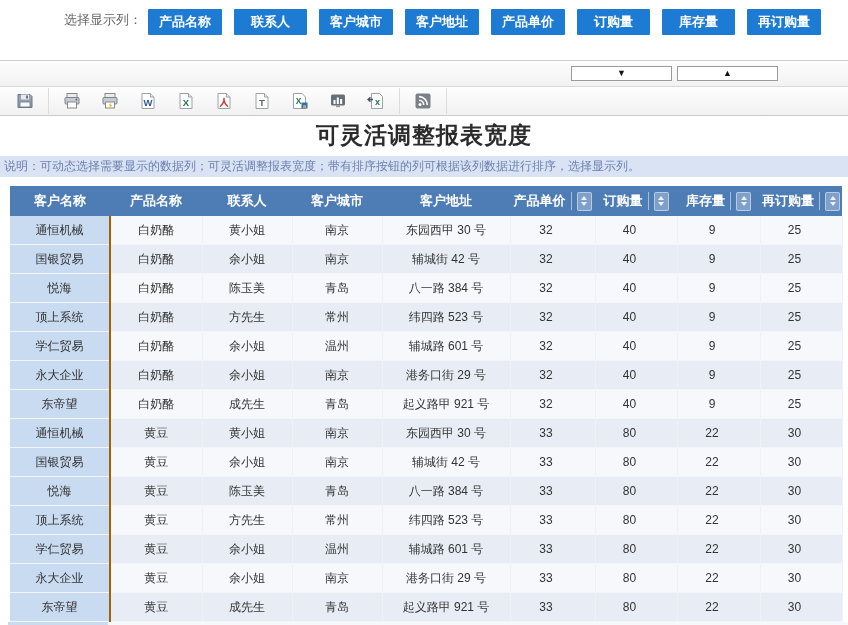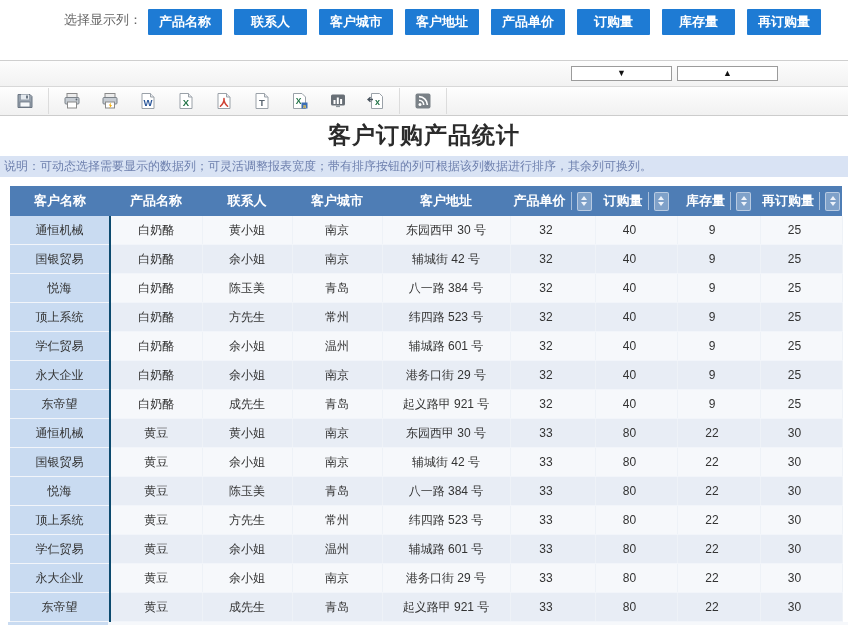--- a/index.html
+++ b/index.html
@@ -62,21 +62,21 @@
   }
   .sort-btn .up{width:0;height:0;border-left:3.5px solid transparent;border-right:3.5px solid transparent;border-bottom:4px solid #eef3fa;}
   .sort-btn .dn{width:0;height:0;border-left:3.5px solid transparent;border-right:3.5px solid transparent;border-top:4px solid #eef3fa;}
   tbody td{
     height:28px;font-size:12px;color:#333;text-align:center;padding:0;
     border-right:1px solid #eef2f7;border-bottom:1px solid #f2f5fa;box-sizing:content-box;
     overflow:hidden;white-space:nowrap;
   }
   tbody tr:nth-child(odd) td{background:var(--row-light);}
   tbody tr:nth-child(even) td{background:var(--row-dark);}
-  tbody td.c-first{background:var(--first-col) !important;border-right:2px solid #0c4a6e;}
+  tbody td.c-first{background:var(--first-col) !important;border-right:2px solid #a16207;}
   tbody td.c-num{text-align:center;padding-right:13px;}
   .partial-row{margin-left:8px;width:840px;height:4px;display:flex;overflow:hidden;}
   .partial-row .p1{width:100px;background:var(--first-col);border-right:2px solid #f4f8fd;}
   .partial-row .p2{flex:1;background:var(--row-light);}
 </style>
 </head>
 <body>
 
 <div>
 
@@ -187,22 +187,22 @@
           <rect x="1.5" y="1.5" width="15" height="15" rx="2" fill="#7a8187"></rect>
           <circle cx="6" cy="12.5" r="1.5" fill="#ffffff"></circle>
           <path d="M5 8.3 a4.7 4.7 0 0 1 4.7 4.7" stroke="#ffffff" stroke-width="1.6" fill="none"></path>
           <path d="M5 4.6 a8.4 8.4 0 0 1 8.4 8.4" stroke="#ffffff" stroke-width="1.6" fill="none"></path>
         </svg>
       </div>
       <div class="tb-sep"></div>
     </div>
 
   <div class="report">
-    <h1 class="title">客户订购产品统计</h1>
-    <div class="note">说明：可动态选择需要显示的数据列；可灵活调整报表宽度；带有排序按钮的列可根据该列数据进行排序，其余列可换列。</div>
+    <h1 class="title">可灵活调整报表宽度</h1>
+    <div class="note">说明：可动态选择需要显示的数据列；可灵活调整报表宽度；带有排序按钮的列可根据该列数据进行排序，选择显示列。</div>
 
     <table class="report-table">
       <colgroup id="cols">
           <col style="width: 100px;">
           <col style="width: 92px;">
           <col style="width: 90px;">
           <col style="width: 90px;">
           <col style="width: 128px;">
           <col style="width: 85px;">
           <col style="width: 82px;">

